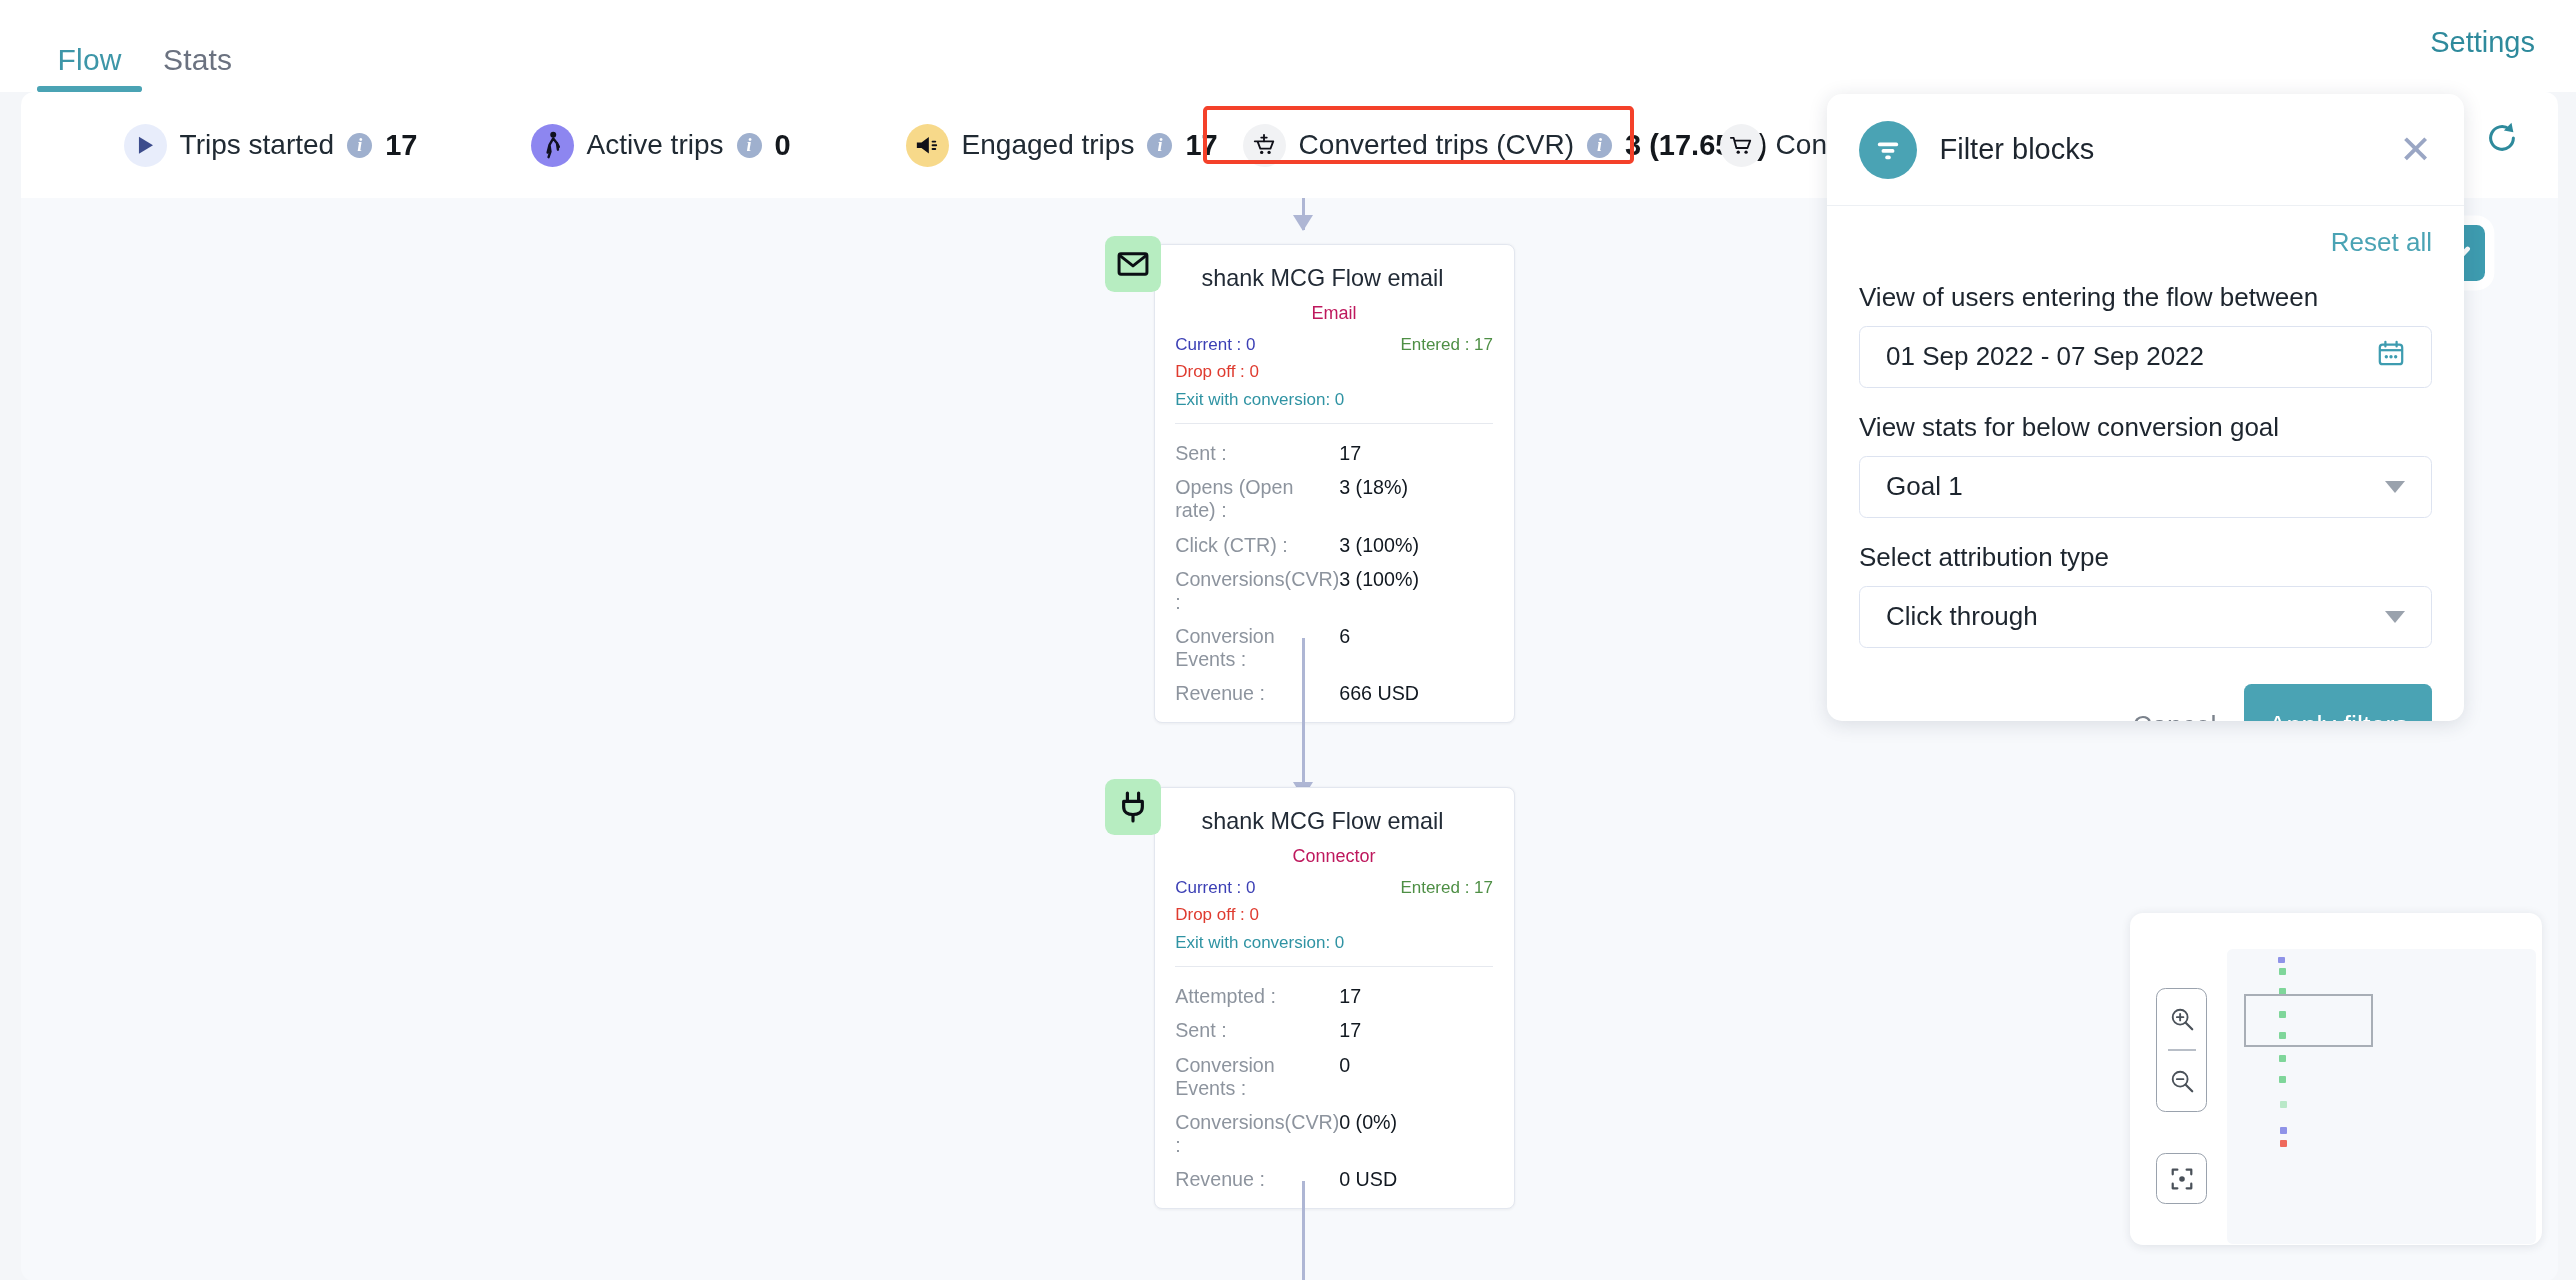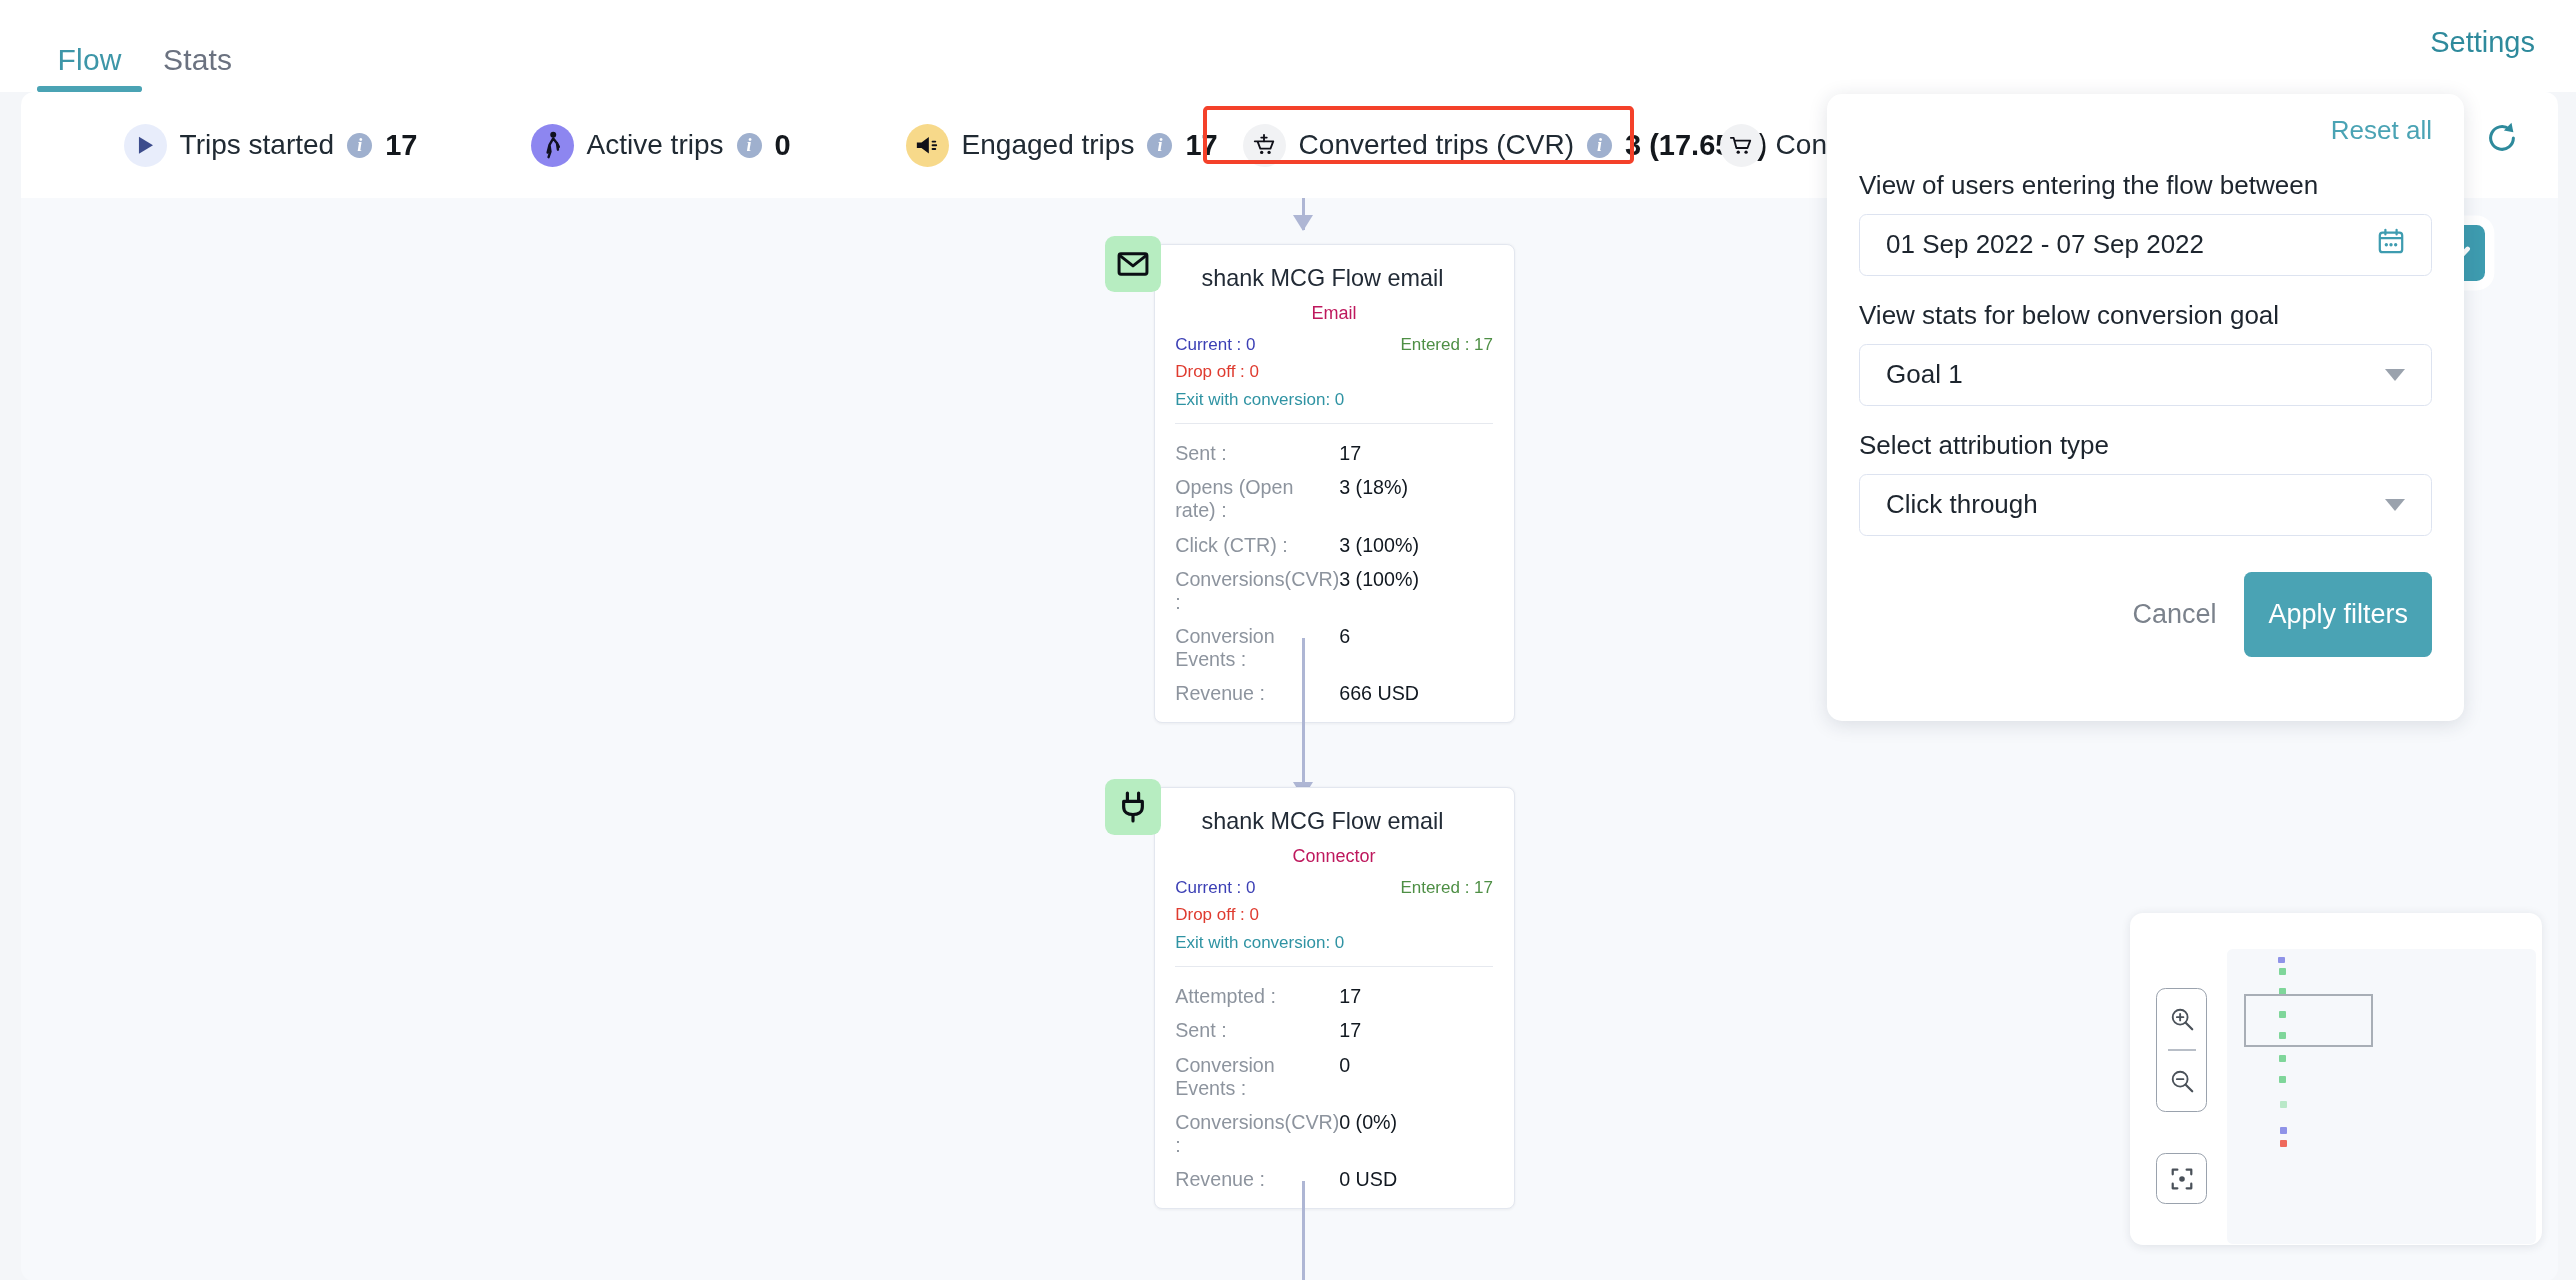--- a/index.html
+++ b/index.html
@@ -419,20 +419,31 @@
       <div class="mini-dot" style="left:52px; top:106px; background:#7fd69a;"></div>
       <div class="mini-dot" style="left:52px; top:127px; background:#7fd69a;"></div>
       <div class="mini-dot" style="left:53px; top:152px; background:#b9e8c8;"></div>
       <div class="mini-dot" style="left:53px; top:178px; background:#8f93e8;"></div>
       <div class="mini-dot" style="left:53px; top:191px; background:#ef6a5c;"></div>
       <div class="mini-view"></div>
     </div>
   </div>
 
   <div class="filter-panel">
+    <div class="fp-header">
+      <span class="fp-icon">
+        <svg width="30" height="24" viewBox="0 0 32 26">
+          <rect x="5" y="5" width="22" height="4" rx="2" fill="#ffffff"></rect>
+          <rect x="9" y="12" width="14" height="4" rx="2" fill="#ffffff"></rect>
+          <rect x="13" y="19" width="6" height="4" rx="2" fill="#ffffff"></rect>
+        </svg>
+      </span>
+      <span class="fp-title">Filter blocks</span>
+      <span class="fp-close">✕</span>
+    </div>
     <div class="fp-body">
       <div class="fp-reset">Reset all</div>
 
       <div class="fp-label">View of users entering the flow between</div>
       <div class="fp-field">
         <span class="fval">01 Sep 2022 - 07 Sep 2022</span>
         <span>
           <svg width="28" height="28" viewBox="0 0 30 30">
             <rect x="3" y="6" width="24" height="21" rx="3" stroke="#3e9cb0" stroke-width="2.4" fill="none"></rect>
             <path d="M3 12 L27 12" stroke="#3e9cb0" stroke-width="2.4"></path>

